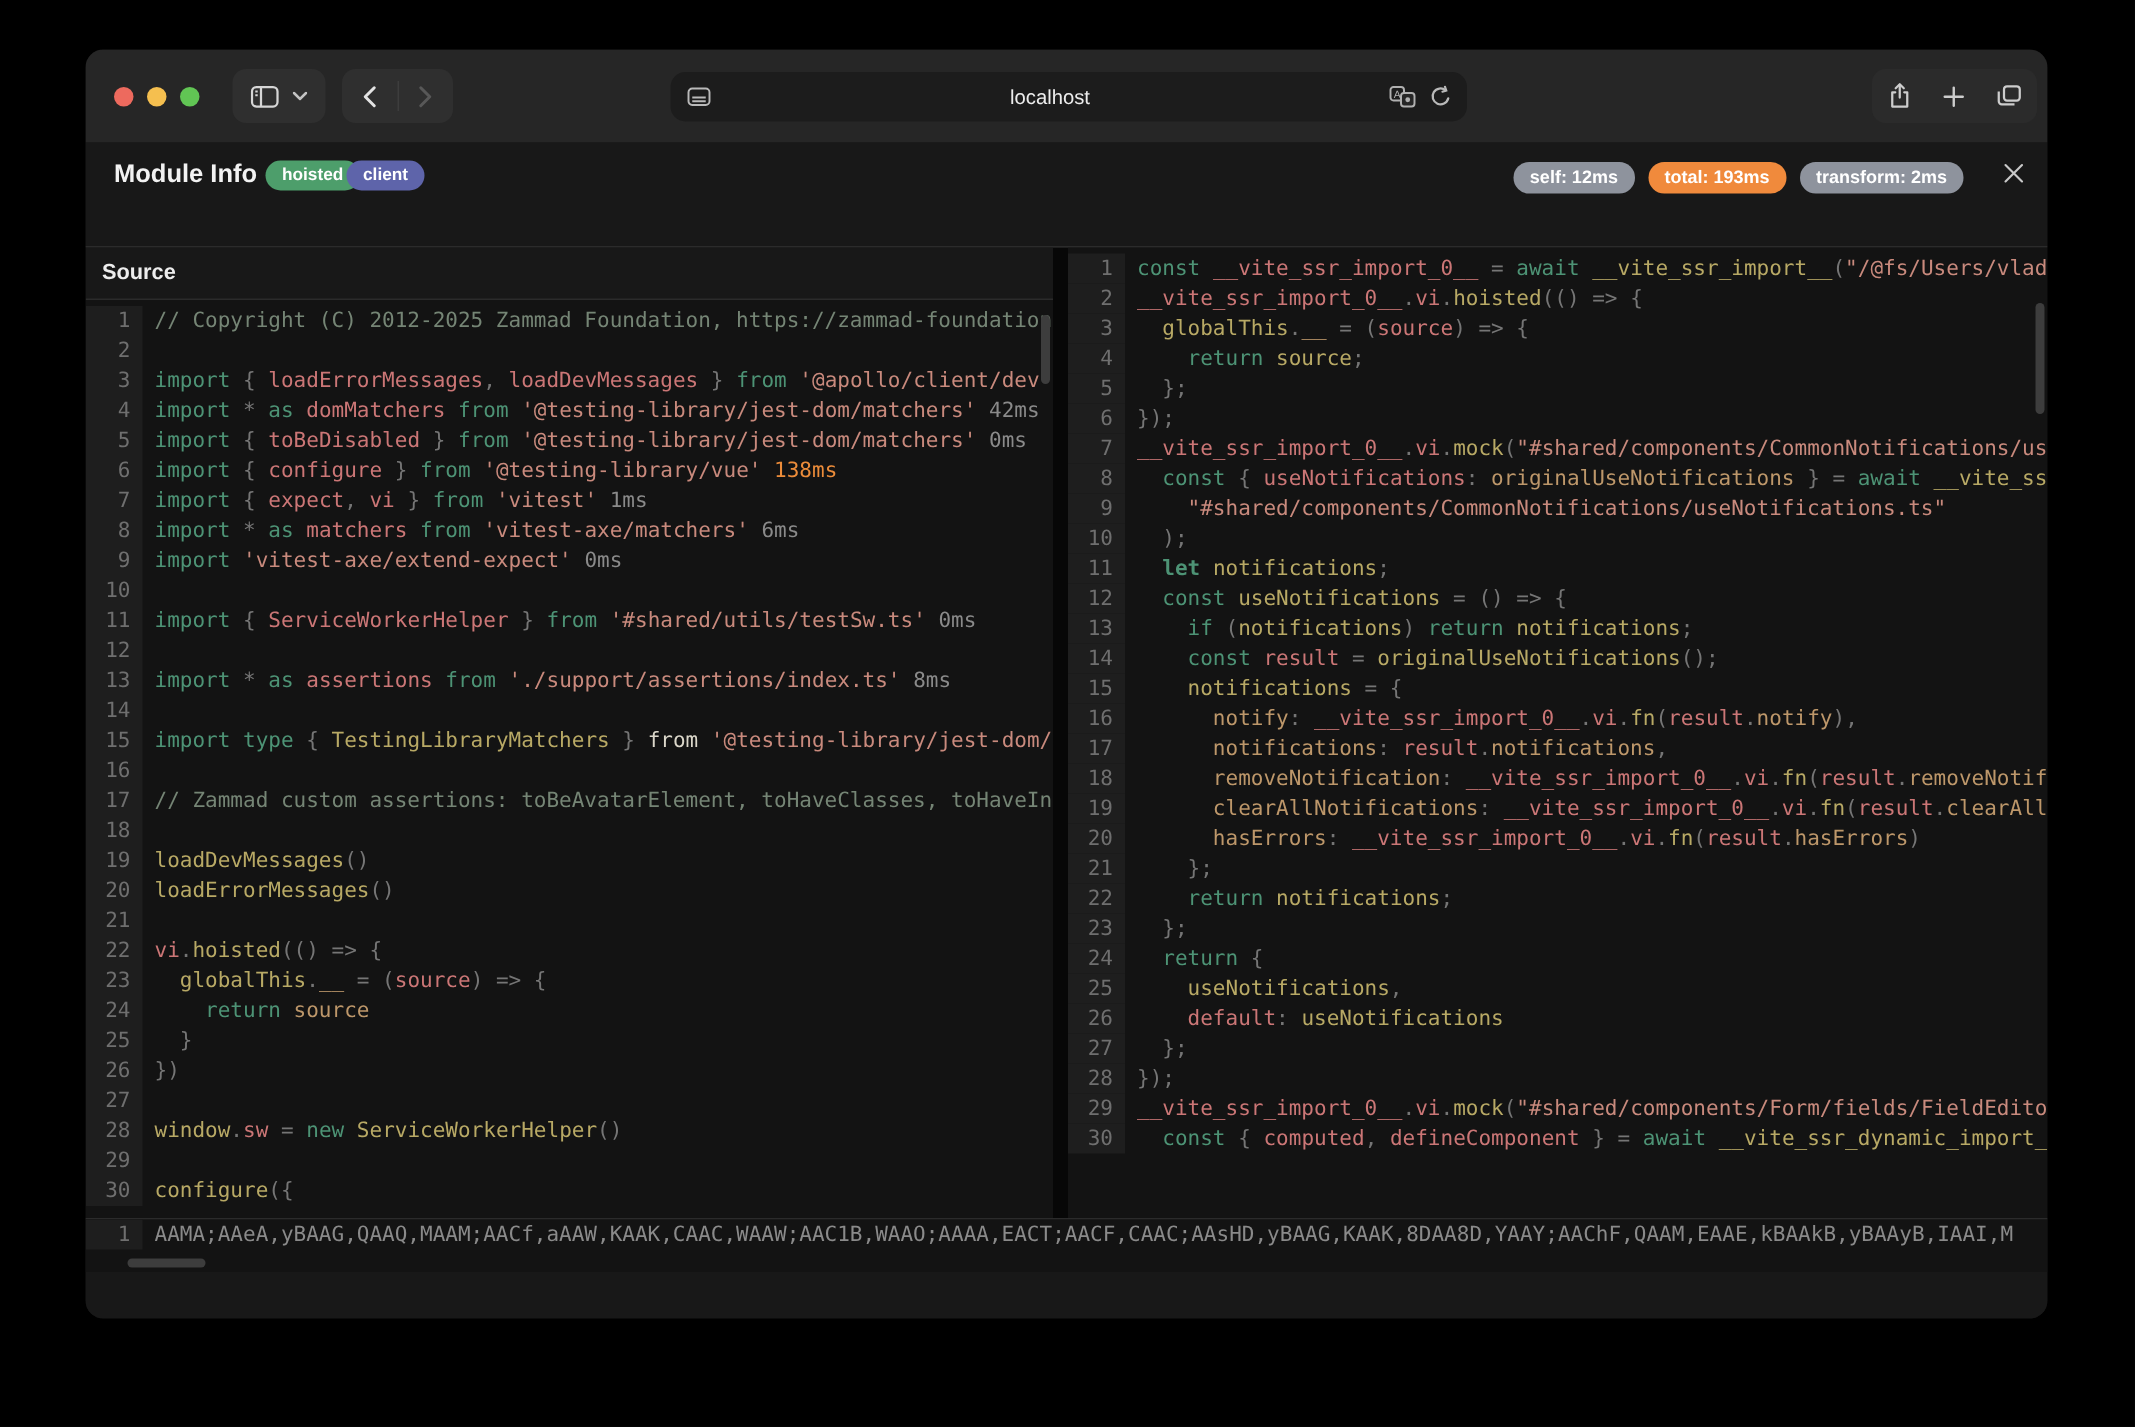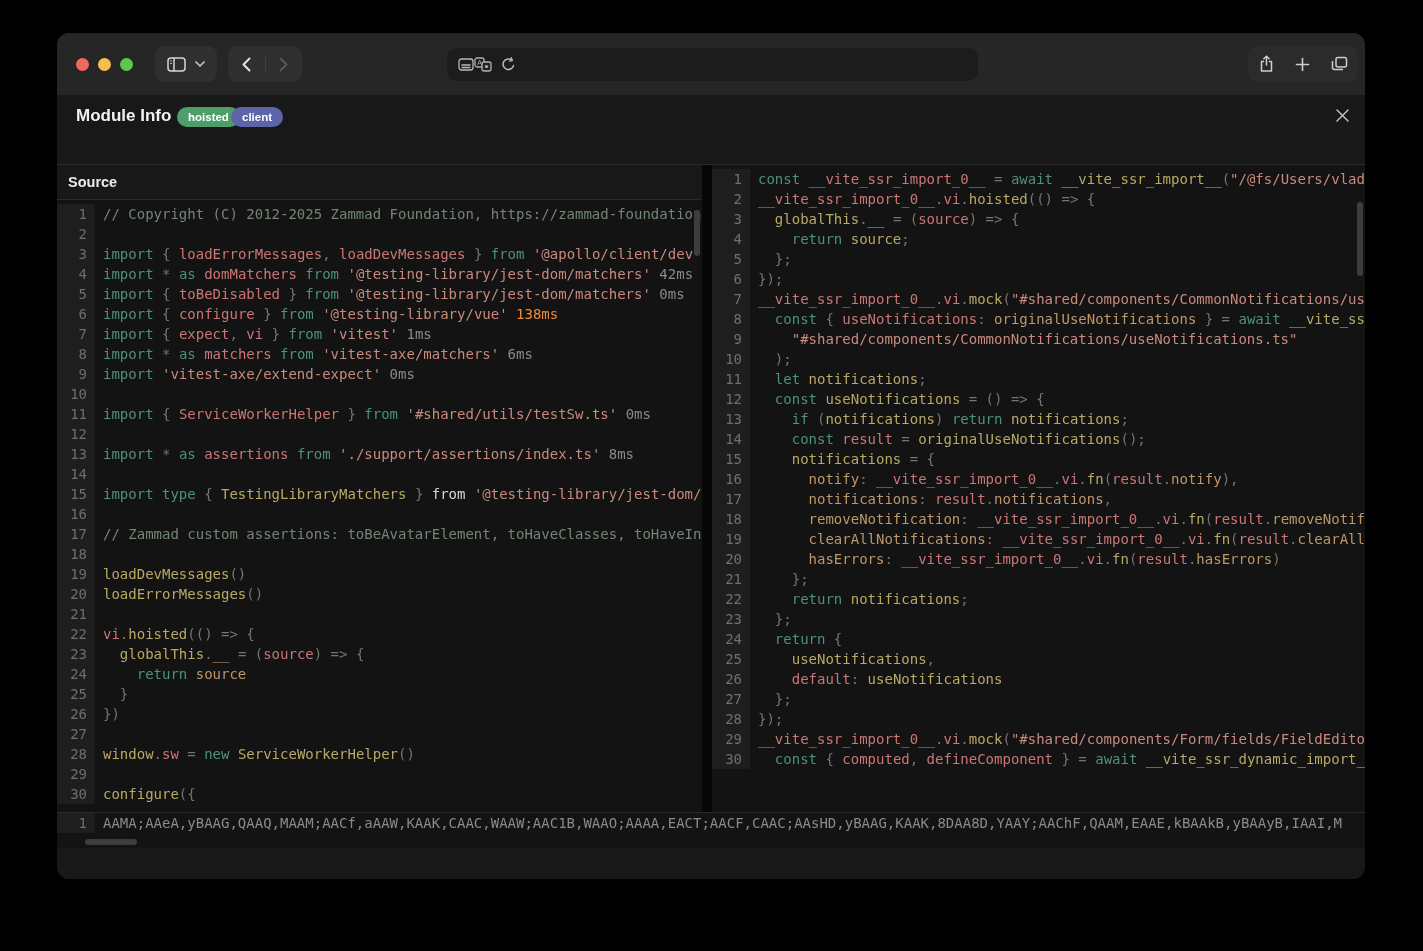--- a/index.html
+++ b/index.html
@@ -108,20 +108,21 @@
     </div>
 
     <div class="addressbar">
       <span class="addr-left">
         <svg width="16" height="13" viewBox="0 0 16 13" fill="none" stroke="#b9b9b9" stroke-width="1.3">
           <rect x="1" y="1" width="14" height="11" rx="2.5"></rect>
           <line x1="3.5" y1="7" x2="12.5" y2="7"></line>
             <line x1="3.5" y1="9.5" x2="12.5" y2="9.5"></line>
         </svg>
       </span>
+      <span class="addr-text">localhost</span>
       <span class="addr-right">
         <span>
           <svg width="18" height="15" viewBox="0 0 18 15" fill="none">
             <rect x="1" y="1" width="9" height="9" rx="2" stroke="#b0b0b0" stroke-width="1.3"></rect>
             <text x="3.2" y="8.4" font-size="7" fill="#b0b0b0" font-family="Liberation Sans">A</text>
             <rect x="8" y="5" width="9" height="9" rx="2" fill="#262626" stroke="#b0b0b0" stroke-width="1.3"></rect>
             <circle cx="12.5" cy="9.5" r="1.6" fill="#b0b0b0"></circle>
           </svg>
         </span>
         <span>
@@ -153,20 +154,25 @@
           <path d="M12 13.5 H3.5 A2 2 0 0 1 1.5 11.5 V5"></path>
         </svg>
       </span>
     </div>
   </div>
 
   <div class="modhead">
     <span class="mtitle">Module Info</span>
     <span class="badge badge-inline" style="background: rgb(77, 158, 107);">hoisted</span>
     <span class="badge badge-cached" style="background: rgb(94, 100, 170);">client</span>
+    <div class="metrics">
+      <span class="metric" style="background: rgb(142, 147, 157);">self: 12ms</span>
+      <span class="metric" style="background: rgb(240, 138, 60);">total: 193ms</span>
+      <span class="metric" style="background: rgb(142, 147, 157);">transform: 2ms</span>
+    </div>
     <span class="closebtn">
       <svg width="15" height="15" viewBox="0 0 15 15" stroke="#c9c9c9" stroke-width="1.4" stroke-linecap="round">
         <line x1="2" y1="2" x2="13" y2="13"></line>
           <line x1="13" y1="2" x2="2" y2="13"></line>
       </svg>
     </span>
   </div>
 
   <div class="panes">
     <div class="pane pane-src">
@@ -333,21 +339,21 @@
           <div class="crow">
             <span class="ln">9</span>
             <span class="cl"><span style="color: rgb(201, 138, 125);">    "#shared/components/CommonNotifications/useNotifications.ts"</span></span>
           </div>
           <div class="crow">
             <span class="ln">10</span>
             <span class="cl"><span style="color: rgb(117, 117, 117);">  );</span></span>
           </div>
           <div class="crow">
             <span class="ln">11</span>
-            <span class="cl"><span style="color: rgb(117, 117, 117);">  </span><span style="color: rgb(77, 147, 117);">let</span><span style="color: rgb(184, 169, 101);"> notifications</span><span style="color: rgb(117, 117, 117);">;</span></span>
+            <span class="cl"><span style="color: rgb(117, 117, 117);">  </span><span style="color: rgb(77, 147, 117); font-weight: bold;">let</span><span style="color: rgb(184, 169, 101);"> notifications</span><span style="color: rgb(117, 117, 117);">;</span></span>
           </div>
           <div class="crow">
             <span class="ln">12</span>
             <span class="cl"><span style="color: rgb(117, 117, 117);">  </span><span style="color: rgb(77, 147, 117);">const</span><span style="color: rgb(184, 169, 101);"> useNotifications</span><span style="color: rgb(117, 117, 117);"> = () =&gt; {</span></span>
           </div>
           <div class="crow">
             <span class="ln">13</span>
             <span class="cl"><span style="color: rgb(117, 117, 117);">    </span><span style="color: rgb(77, 147, 117);">if</span><span style="color: rgb(117, 117, 117);"> (</span><span style="color: rgb(184, 169, 101);">notifications</span><span style="color: rgb(117, 117, 117);">) </span><span style="color: rgb(77, 147, 117);">return</span><span style="color: rgb(184, 169, 101);"> notifications</span><span style="color: rgb(117, 117, 117);">;</span></span>
           </div>
           <div class="crow">

